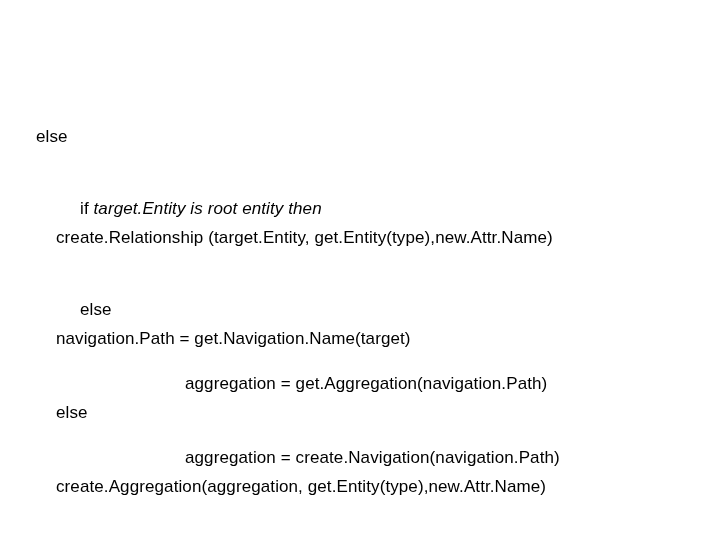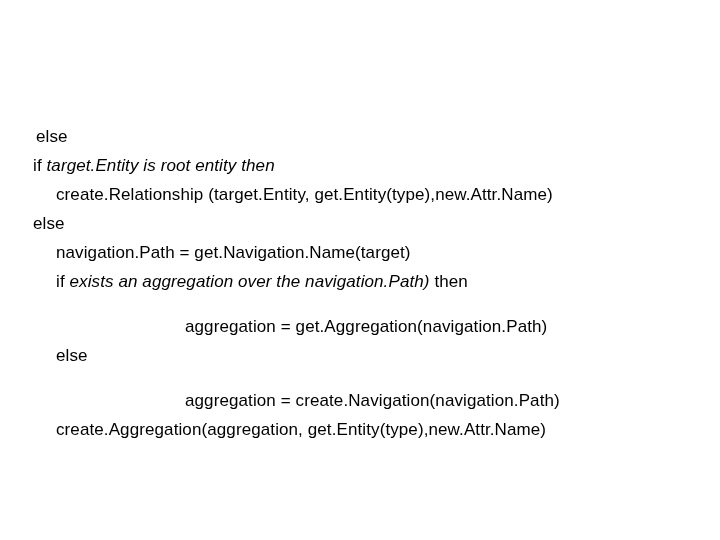--- a/index.html
+++ b/index.html
@@ -30,37 +30,36 @@
     display: block;
     font-size: 17px;
     line-height: 29px;
     color: #000000;
     white-space: pre;
     letter-spacing: 0.1px;
     font-family: "Liberation Sans", sans-serif;
   }
   
   .ind-0 { padding-left: 36px; }
-  .ind-1 { padding-left: 33px; }
+  .ind-1 { padding-left: 80px; margin-top: 43px; }
   .ind-2 { padding-left: 56px; }
   .ind-3 { padding-left: 185px; margin-top: 16px; }
 
   .seg { white-space: pre; }
   .seg.italic { font-style: italic; }
   .seg.roman { font-style: normal; }
 </style>
 </head>
 <body>
 
 <div id="slide">
   <div id="code-block">
       <div class="code-line ind-0"><span class="seg roman">else</span></div>
       <div class="code-line ind-1"><span class="seg roman">if </span><span class="seg italic">target.Entity is root entity then</span></div>
       <div class="code-line ind-2"><span class="seg roman">create.Relationship (target.Entity, get.Entity(type),new.Attr.Name)</span></div>
       <div class="code-line ind-1"><span class="seg roman">else</span></div>
       <div class="code-line ind-2"><span class="seg roman">navigation.Path = get.Navigation.Name(target)</span></div>
-      <div class="code-line ind-2"><span class="seg roman">if </span><span class="seg italic">exists an aggregation over the navigation.Path)</span><span class="seg roman"> then</span></div>
       <div class="code-line ind-3"><span class="seg roman">aggregation = get.Aggregation(navigation.Path)</span></div>
       <div class="code-line ind-2"><span class="seg roman">else</span></div>
       <div class="code-line ind-3"><span class="seg roman">aggregation = create.Navigation(navigation.Path)</span></div>
       <div class="code-line ind-2"><span class="seg roman">create.Aggregation(aggregation, get.Entity(type),new.Attr.Name)</span></div>
     </div>
 </div>
 
 </body></html>

